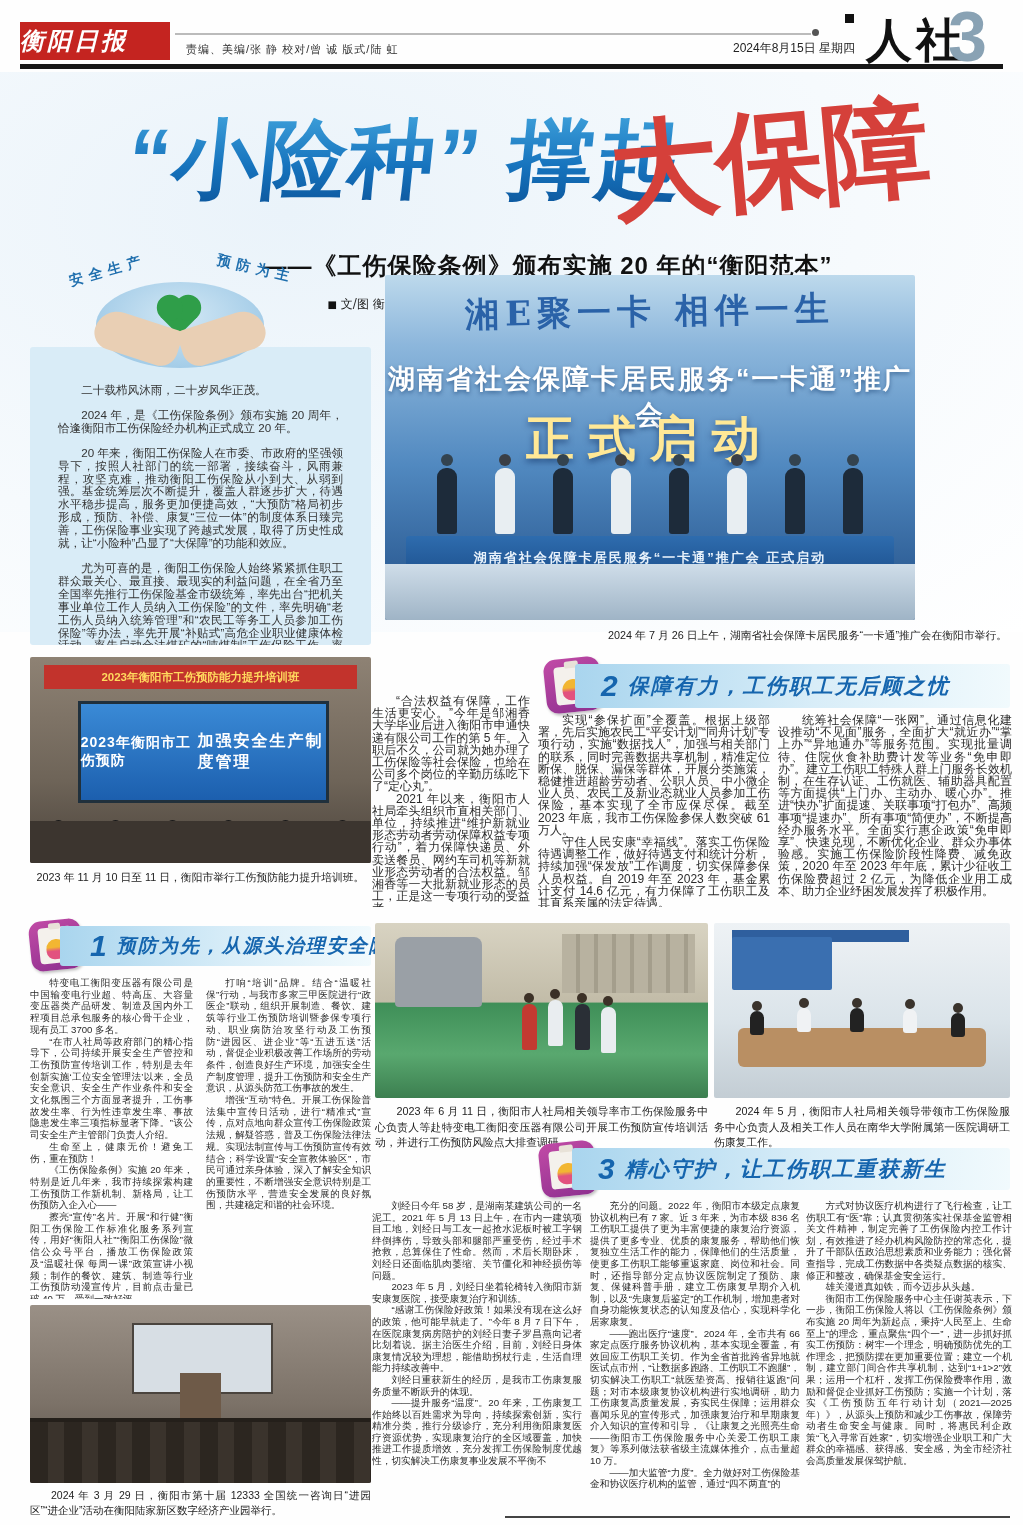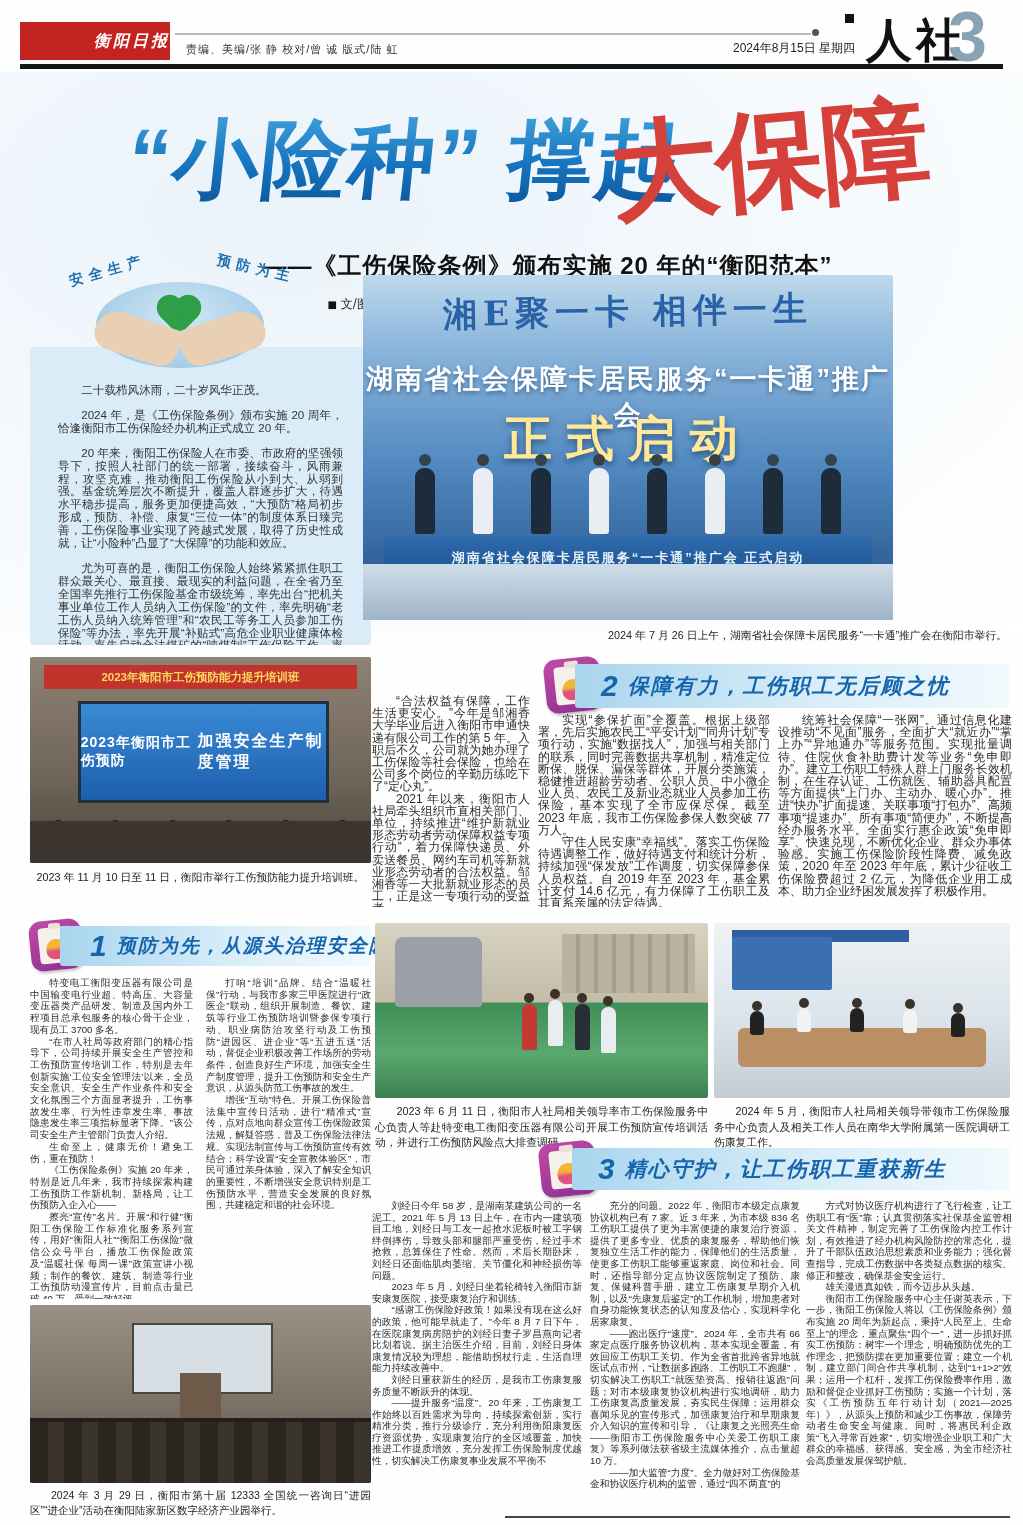--- a/index.html
+++ b/index.html
@@ -1,23 +1,23 @@
 <!DOCTYPE html>
 <html><head>
 <meta charset="utf-8">
 <style>
   html,body{margin:0;padding:0;}
   body{width:1023px;height:1525px;position:relative;background:#fefefe;
        font-family:"Liberation Sans","DejaVu Sans",sans-serif;color:#222;overflow:hidden;}
   .abs{position:absolute;}
   
   .masthead-logo{left:20px;top:22px;width:150px;height:38px;background:#c42420;
-      color:#fff;display:flex;align-items:center;justify-content:flex-end;
+      color:#fff;display:flex;align-items:center;justify-content:flex-start;
       font-family:"DejaVu Serif","Liberation Serif",serif;font-weight:bold;
-      font-size:16px;letter-spacing:3px;font-style:italic;}
+      font-size:24px;letter-spacing:3px;font-style:italic;}
   .mast-rule{left:175px;top:33px;width:636px;height:2px;background:#bbb;}
   .mast-dot{left:812px;top:29px;width:7px;height:7px;border-radius:50%;background:#555;}
   .mast-credits{left:186px;top:42px;font-size:11px;color:#333;letter-spacing:1px;}
   .mast-date{left:733px;top:40px;font-size:12px;color:#222;}
   .mast-section{left:866px;top:10px;font-size:46px;font-weight:700;color:#111;letter-spacing:4px;}
   .mast-pagenum{left:948px;top:2px;font-size:70px;font-weight:900;color:#89a2b4;line-height:1;}
   .reg-mark{left:845px;top:14px;width:9px;height:9px;background:#111;}
   .mast-bar{left:20px;top:64px;width:983px;height:5px;background:#161616;}
   .bottom-rule{left:505px;top:1516px;width:505px;height:2px;background:#444;}
   
@@ -71,21 +71,21 @@
   .badge .clip{position:absolute;left:38%;top:6%;width:24%;height:12%;background:#e8e2d8;border-radius:2px;}
   .badge .fig{position:absolute;left:30%;top:38%;width:40%;height:40%;border-radius:50% 50% 40% 40%;
       background:linear-gradient(180deg,#f2b632 40%,#e2527f 60%);}
   
   .col{position:absolute;overflow:hidden;text-align:justify;color:#2b2b2b;}
   .col p{margin:0;text-indent:2em;}
   .c-s2{font-size:12px;line-height:12.2px;}
   .c-s1{font-size:9.6px;line-height:11.7px;}
   .c-s3{font-size:9.7px;line-height:11.6px;}
   
-  .ph-main{left:363px;top:275px;width:530px;height:345px;
+  .ph-main{left:385px;top:275px;width:530px;height:345px;
       background:linear-gradient(180deg,#bdd9ec 0%,#8db7dc 20%,#5189c0 55%,#2d5d95 88%,#24507f 100%);}
   .ph-main .banner{position:absolute;left:0;top:14px;width:100%;text-align:center;
       font-family:"DejaVu Serif","Liberation Serif",serif;font-weight:900;font-size:34px;color:#2a62a8;
       letter-spacing:6px;transform:rotate(-1deg);}
   .ph-main .title{position:absolute;left:0;top:86px;width:100%;text-align:center;
       font-weight:900;font-size:27px;color:#fff;text-shadow:0 2px 4px rgba(0,40,90,.5);letter-spacing:2px;}
   .ph-main .start{position:absolute;left:0;top:132px;width:100%;text-align:center;
       font-weight:900;font-size:48px;color:#ffe896;text-shadow:0 3px 6px rgba(0,30,80,.55);letter-spacing:14px;}
   .stage{position:absolute;left:0;bottom:0;width:100%;height:56px;background:linear-gradient(180deg,#cfdde9,#9fb4c6);}
   .lectern{position:absolute;left:4%;bottom:40px;width:92%;height:44px;background:linear-gradient(180deg,#2e6cae,#1c4f8c);
@@ -210,21 +210,21 @@
 <div class="abs strip" style="left:575px;top:664px;width:435px;height:44px;">
   <span class="num">2</span>
   <span class="stitle">保障有力，工伤职工无后顾之忧</span>
 </div>
 <div class="col c-s2" style="left:372px;top:695px;width:158px;height:212px;">
   <p>“合法权益有保障，工作生活更安心。”今年是邹湘香大学毕业后进入衡阳市申通快递有限公司工作的第 5 年。入职后不久，公司就为她办理了工伤保险等社会保险，也给在公司多个岗位的辛勤历练吃下了“定心丸”。</p>
   <p>2021 年以来，衡阳市人社局牵头组织市直相关部门、单位，持续推进“维护新就业形态劳动者劳动保障权益专项行动”，着力保障快递员、外卖送餐员、网约车司机等新就业形态劳动者的合法权益。邹湘香等一大批新就业形态的员工，正是这一专项行动的受益者。</p>
   <p>为切实保障广大劳动者的合法权益，衡阳工伤保险人不懈努力，持续扩大制度覆盖面，推进法定覆盖人群应保尽保，不断优化企业和群众办事体验感——</p>
 </div>
 <div class="col c-s2" style="left:538px;top:714px;width:232px;height:193px;">
-  <p>实现“参保扩面”全覆盖。根据上级部署，先后实施农民工“平安计划”“同舟计划”专项行动，实施“数据找人”，加强与相关部门的联系，同时完善数据共享机制，精准定位断保、脱保、漏保等群体，开展分类施策，稳健推进超龄劳动者、公职人员、中小微企业人员、农民工及新业态就业人员参加工伤保险，基本实现了全市应保尽保。截至 2023 年底，我市工伤保险参保人数突破 77 万人。</p>
+  <p>实现“参保扩面”全覆盖。根据上级部署，先后实施农民工“平安计划”“同舟计划”专项行动，实施“数据找人”，加强与相关部门的联系，同时完善数据共享机制，精准定位断保、脱保、漏保等群体，开展分类施策，稳健推进超龄劳动者、公职人员、中小微企业人员、农民工及新业态就业人员参加工伤保险，基本实现了全市应保尽保。截至 2023 年底，我市工伤保险参保人数突破 61 万人。</p>
   <p>守住人民安康“幸福线”。落实工伤保险待遇调整工作，做好待遇支付和统计分析，持续加强“保发放”工作调度，切实保障参保人员权益。自 2019 年至 2023 年，基金累计支付 14.6 亿元，有力保障了工伤职工及其直系亲属的法定待遇。</p>
 </div>
 <div class="col c-s2" style="left:778px;top:714px;width:234px;height:193px;">
   <p>统筹社会保障“一张网”。通过信息化建设推动“不见面”服务，全面扩大“就近办”“掌上办”“异地通办”等服务范围。实现批量调待、住院伙食补助费计发等业务“免申即办”。建立工伤职工特殊人群上门服务长效机制，在生存认证、工伤就医、辅助器具配置等方面提供“上门办、主动办、暖心办”。推进“快办”扩面提速、关联事项“打包办”、高频事项“提速办”、所有事项“简便办”，不断提高经办服务水平。全面实行惠企政策“免申即享”、快速兑现，不断优化企业、群众办事体验感。实施工伤保险阶段性降费、减免政策，2020 年至 2023 年年底，累计少征收工伤保险费超过 2 亿元，为降低企业用工成本、助力企业纾困发展发挥了积极作用。</p>
 </div>
 
 <div class="abs badge" style="left:30px;top:920px;width:52px;height:50px;">
   <div class="board"></div>
   <div class="clip"></div>
   <div class="fig"></div>

